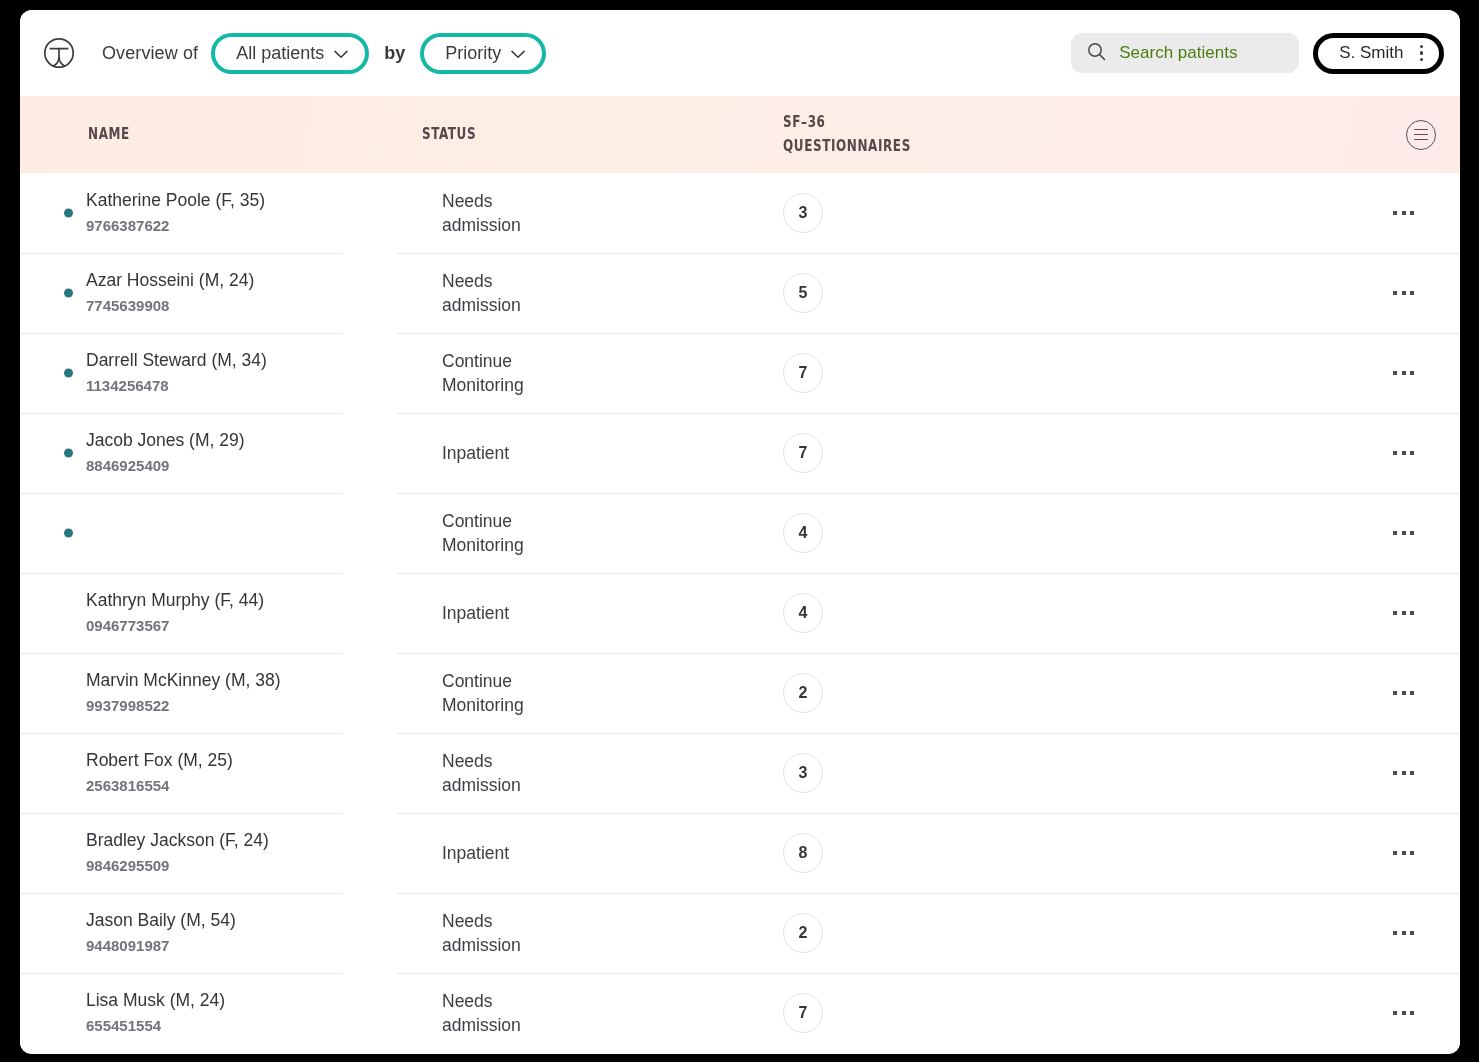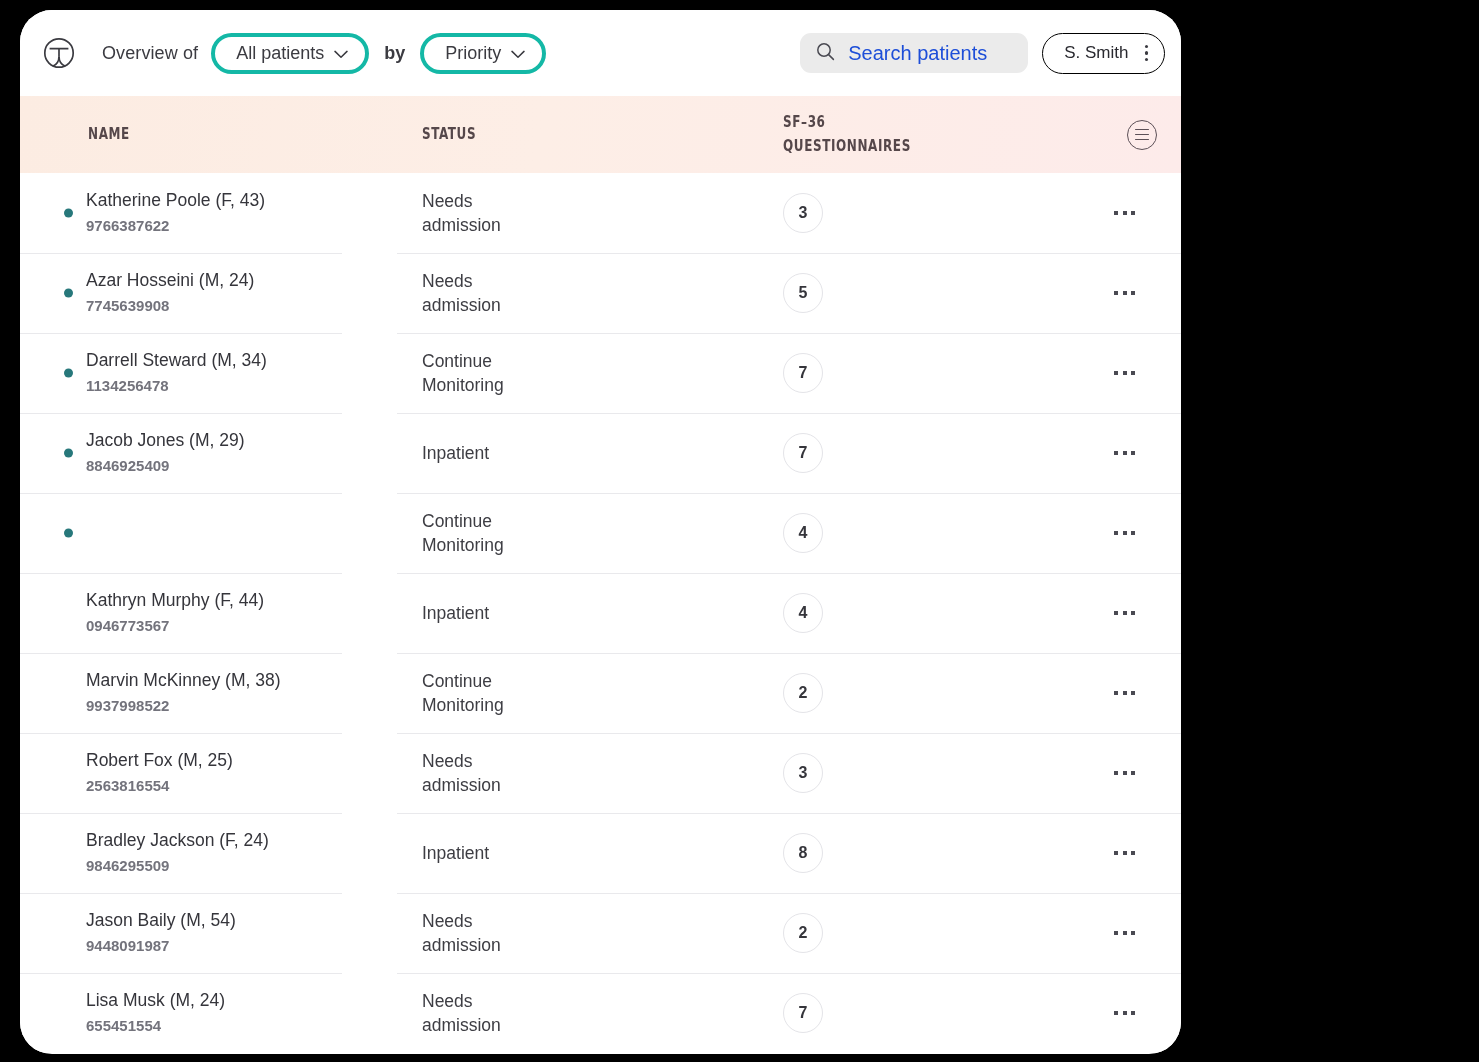--- a/index.html
+++ b/index.html
@@ -10,24 +10,24 @@
     height: 1062px;
     overflow: hidden;
     background: #000000;
     font-family: "Liberation Sans", sans-serif;
   }
 
   .app-window {
     position: absolute;
     left: 20px;
     top: 10px;
-    width: 1161px;
+    width: 1440px;
     height: 1044px;
     background: #ffffff;
-    border-radius: 32px;
+    border-radius: 12px;
     overflow: hidden;
     box-shadow: 0 4px 22px rgba(0,0,0,0.35);
   }
 
   
   .topbar {
     position: relative;
     height: 86px;
     background: #ffffff;
     display: flex;
@@ -86,32 +86,32 @@
     gap: 13px;
     width: 228px;
     height: 40px;
     padding: 0 16px;
     background: #ebebeb;
     border: none;
     border-radius: 11px;
     cursor: text;
   }
   .search-text {
-    font-size: 20px;
-    color: #1d4ed8;
+    font-size: 17px;
+    color: #4d7c0f;
     white-space: nowrap;
   }
 
   .user-pill {
     display: inline-flex;
     align-items: center;
     gap: 16px;
     height: 41px;
     padding: 0 16px 0 21px;
-    border: 1px solid #000000;
+    border: 5px solid #000000;
     border-radius: 21px;
     background: #ffffff;
     font-size: 17px;
     color: #29292f;
     cursor: pointer;
     white-space: nowrap;
   }
 
   .vdots { display: flex; flex-direction: column; gap: 3px; align-items: center; }
   .vdots i { width: 3.5px; height: 3.5px; border-radius: 50%; background: #3b3b41; display: block; }
@@ -210,21 +210,21 @@
     font-size: 15px;
     color: #73737c;
     line-height: 1.5;
     margin-top: 2px;
     white-space: nowrap;
     font-weight: bold;
   }
 
   .cell-status {
     position: absolute;
-    left: 402px;
+    left: 422px;
     top: 50%;
     transform: translateY(-50%);
     width: 170px;
     font-size: 17.5px;
     color: #3d3d43;
     line-height: 1.38;
     white-space: pre-line;
   }
 
   .cell-badge {
@@ -335,21 +335,21 @@
       <i></i>
         <i></i>
         <i></i>
     </button>
   </div>
 
   <div class="table-body" id="table-body">
       <div class="row">
         <span class="dot"></span>
         <div class="cell-name">
-          <div class="patient-name">Katherine Poole (F, 43)</div>
+          <div class="patient-name">Katherine Poole (F, 35)</div>
           <div class="patient-id">9766387622</div>
         </div>
         <div class="cell-status">Needs
 admission</div>
         <div class="cell-badge">
           <div class="badge">3</div>
         </div>
         <div class="cell-actions">
           <i></i>
           <i></i>

